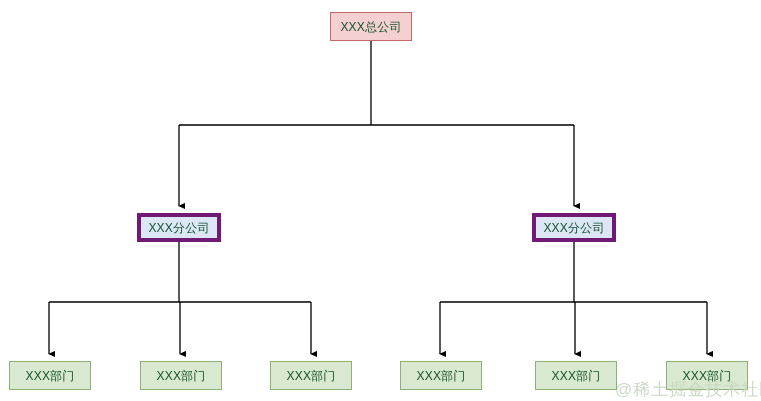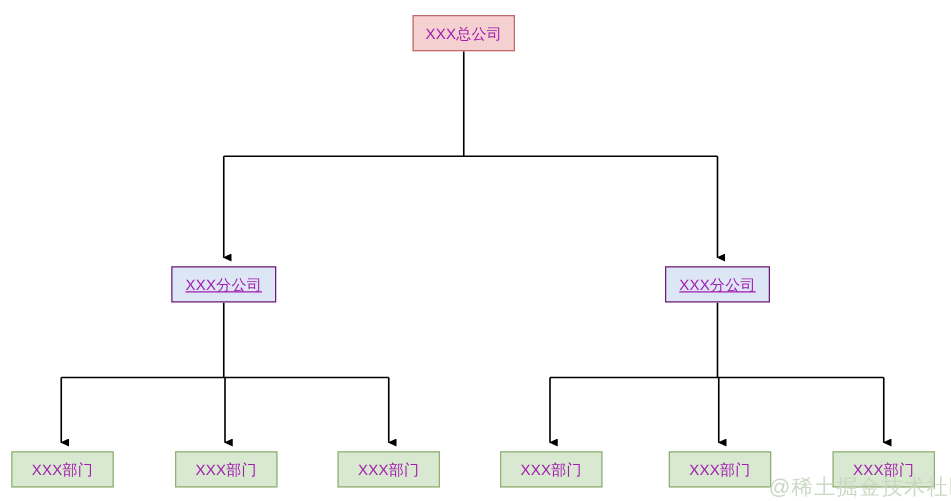--- a/index.html
+++ b/index.html
@@ -27,32 +27,31 @@
   }
   .node-box {
     position: absolute;
     box-sizing: border-box;
     display: flex;
     align-items: center;
     justify-content: center;
     font-size: 12px;
     line-height: 1;
     letter-spacing: 0.2px;
-    color: #a21caf;
+    color: #14532d;
     white-space: nowrap;
     user-select: none;
   }
   .node-root {
     background: #f4d0d0;
     border: 1px solid #c26a6a;
   }
   .node-branch {
     background: #dce6f5;
-    border: 1px solid #701a75;
-    text-decoration: underline;
+    border: 4px solid #701a75;
   }
   .node-dept {
     background: #d9e8d0;
     border: 1px solid #8eb173;
     text-align: center;
   }
   .watermark {
     position: absolute;
     font-size: 17px;
     color: #c8d6c0;

